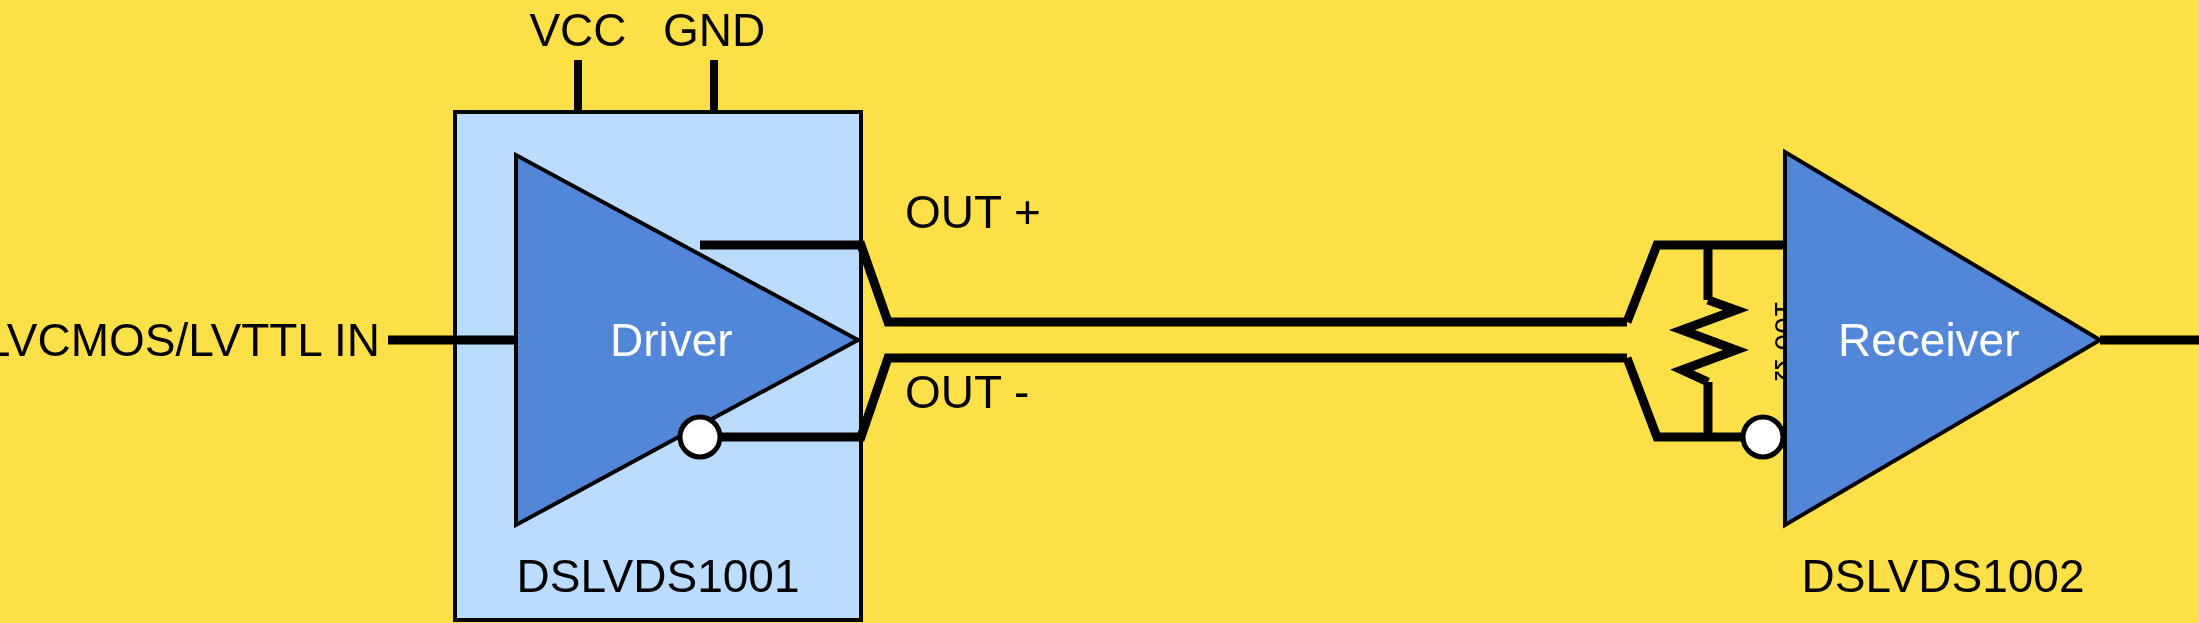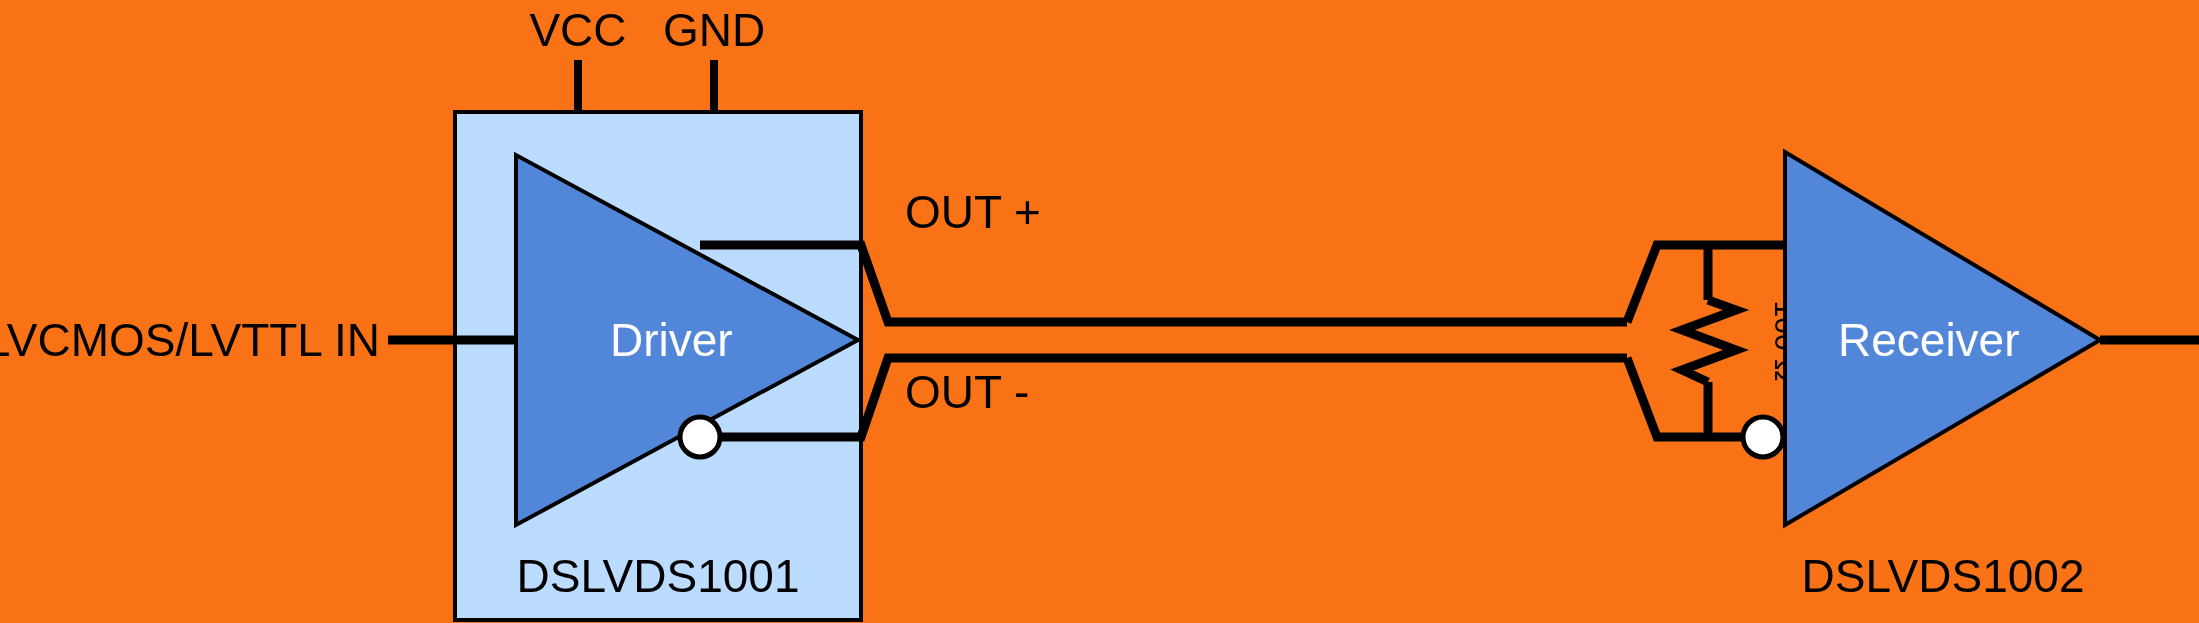--- a/index.html
+++ b/index.html
@@ -10,21 +10,21 @@
   body {
     width: 2199px;
     height: 623px;
     overflow: hidden;
     font-family: "Liberation Sans", sans-serif;
   }
   #diagram-root {
     position: relative;
     width: 2199px;
     height: 623px;
-    background: #f97316;
+    background: #fde047;
   }
   svg#schematic {
     display: block;
     width: 2199px;
     height: 623px;
   }
   .wire {
     fill: none;
     stroke: #000000;
     stroke-width: 9;

